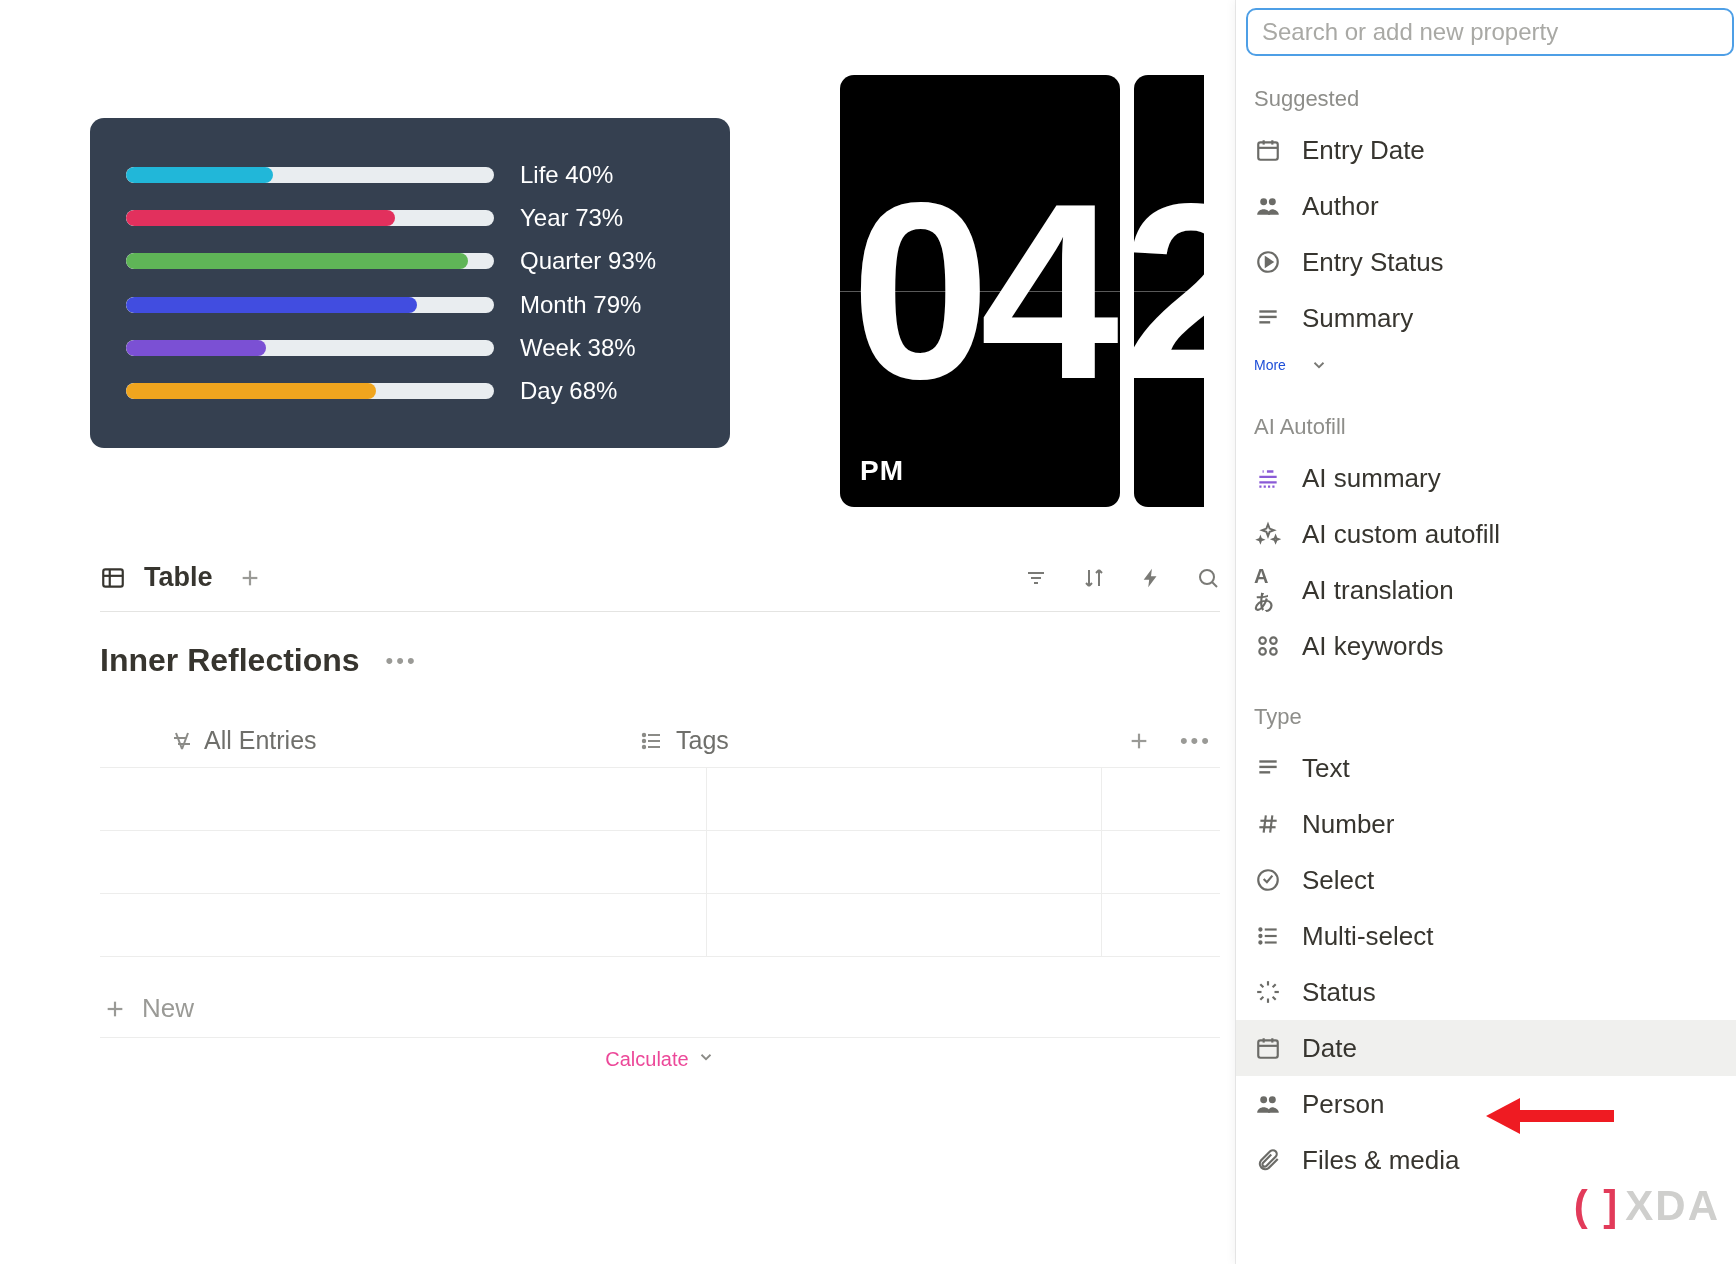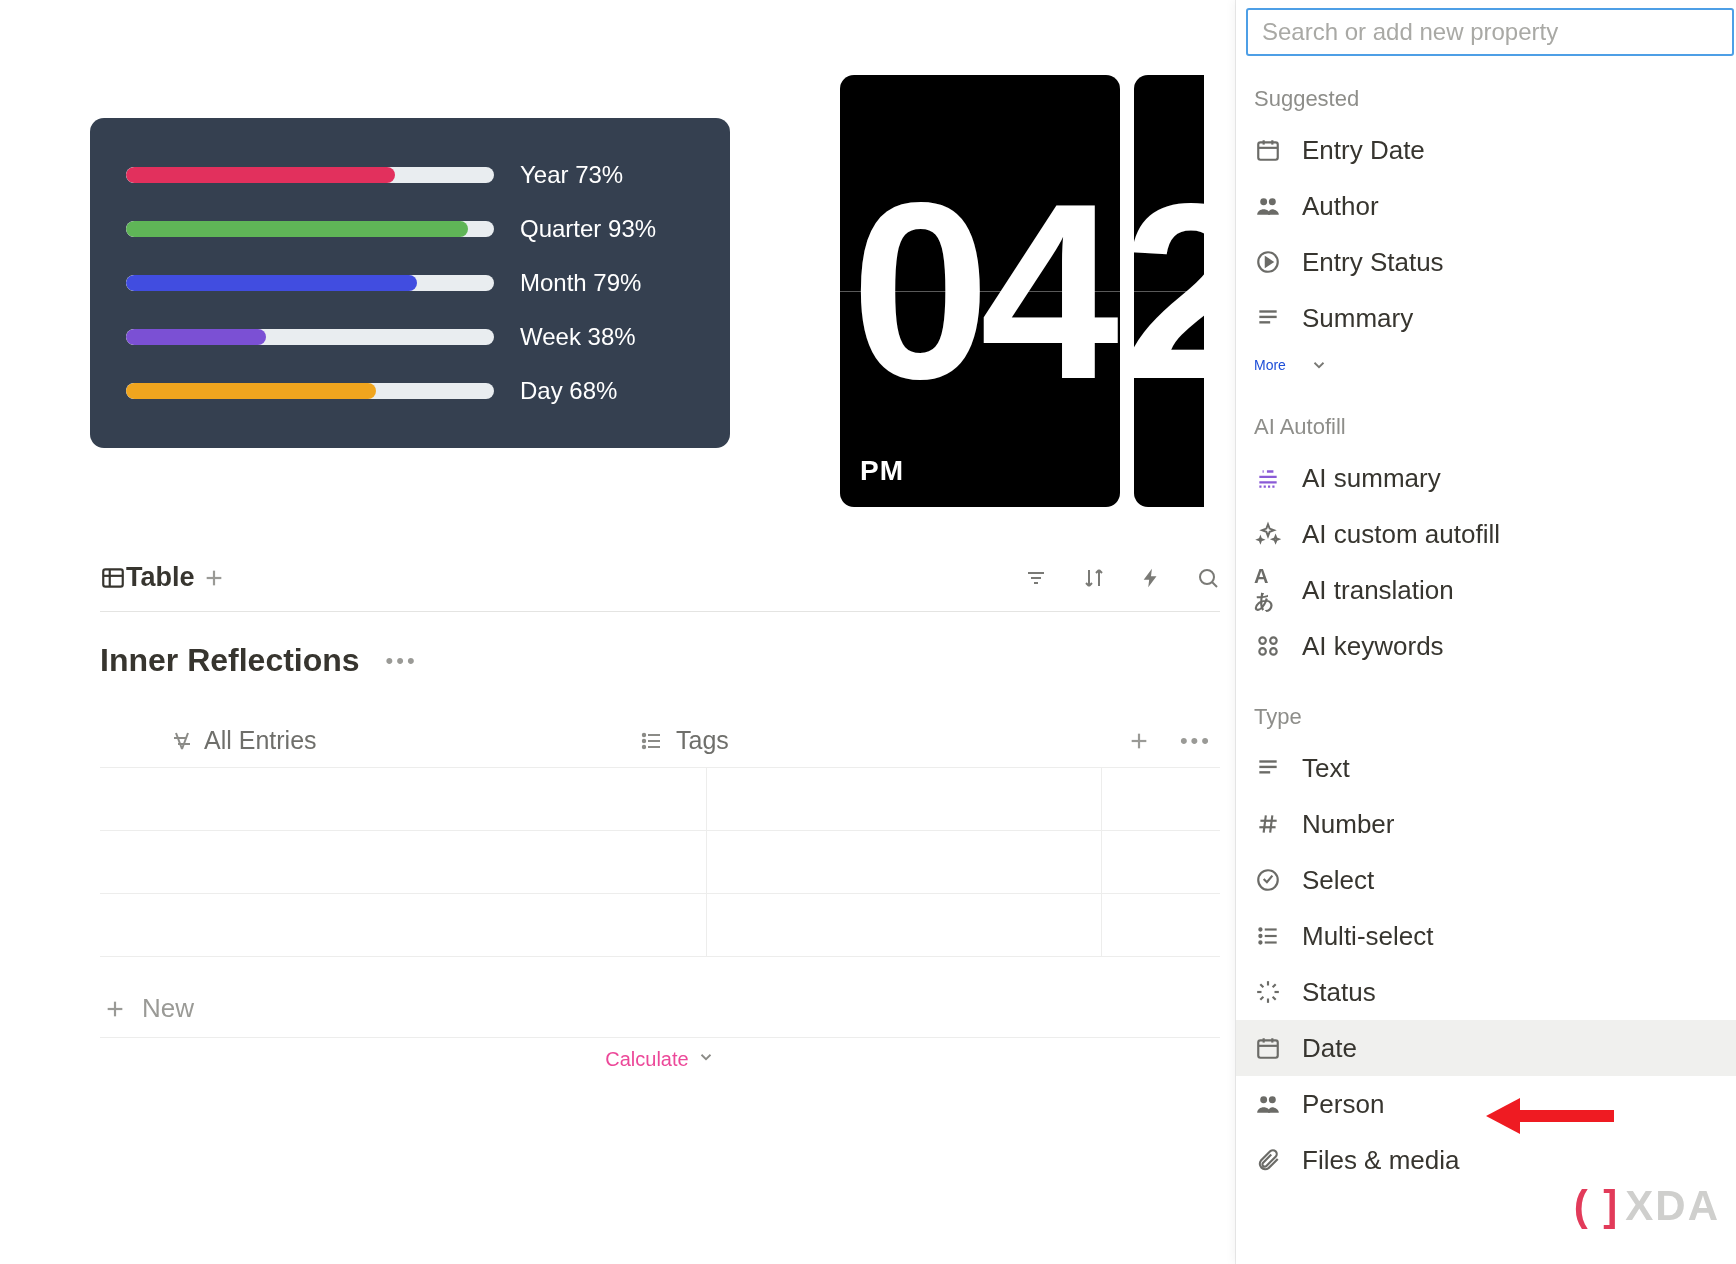--- a/index.html
+++ b/index.html
@@ -122,21 +122,21 @@
 
   
   .view-header {
     position: absolute;
     left: 100px;
     top: 562px;
     right: 15px;
     width: 1120px;
     display: flex;
     align-items: center;
-    gap: 0;
+    gap: 18px;
     padding-bottom: 18px;
     border-bottom: 1.5px solid #e4e4e2;
     font-size: 25px;
   }
   .view-header .icon { color: #37352f; }
   .view-tab-label { font-weight: 600; font-size: 27px; }
   .view-add { color: #9a9a96; font-size: 24px; margin-left: 8px; }
   .view-actions {
     margin-left: auto;
     display: flex;
@@ -229,21 +229,21 @@
     height: 1264px;
     background: #ffffff;
     box-shadow: -2px 0 10px rgba(0,0,0,0.05), -1px 0 0 rgba(0,0,0,0.08);
     padding: 8px 0 0 0;
   }
   .search-input {
     margin: 0 10px;
     width: calc(100% - 12px);
     height: 48px;
     border: 2.5px solid #4e9fe6;
-    border-radius: 3px;
+    border-radius: 10px;
     padding: 0 14px;
     font-size: 24px;
     color: #37352f;
     outline: none;
   }
   .search-input::placeholder { color: #a9a9a5; }
 
   .panel-group-label {
     font-size: 22px;
     color: #8e8e8a;
@@ -306,20 +306,26 @@
 
   
   svg { display:block; }
 </style>
 </head>
 <body>
 
 <div class="canvas">
 
   <div class="progress-card">
+    <div class="progress-row">
+      <div class="progress-track">
+        <div class="progress-fill" style="width: 40%; background: rgb(33, 183, 217);"></div>
+      </div>
+      <span class="progress-label">Life 40%</span>
+    </div>
     <div class="progress-row">
       <div class="progress-track">
           <div class="progress-fill" style="width: 73%; background: rgb(226, 48, 93);"></div>
         </div>
       <span class="progress-label">Year 73%</span>
     </div>
     <div class="progress-row">
       <div class="progress-track">
           <div class="progress-fill" style="width: 93%; background: rgb(95, 181, 87);"></div>
         </div>

